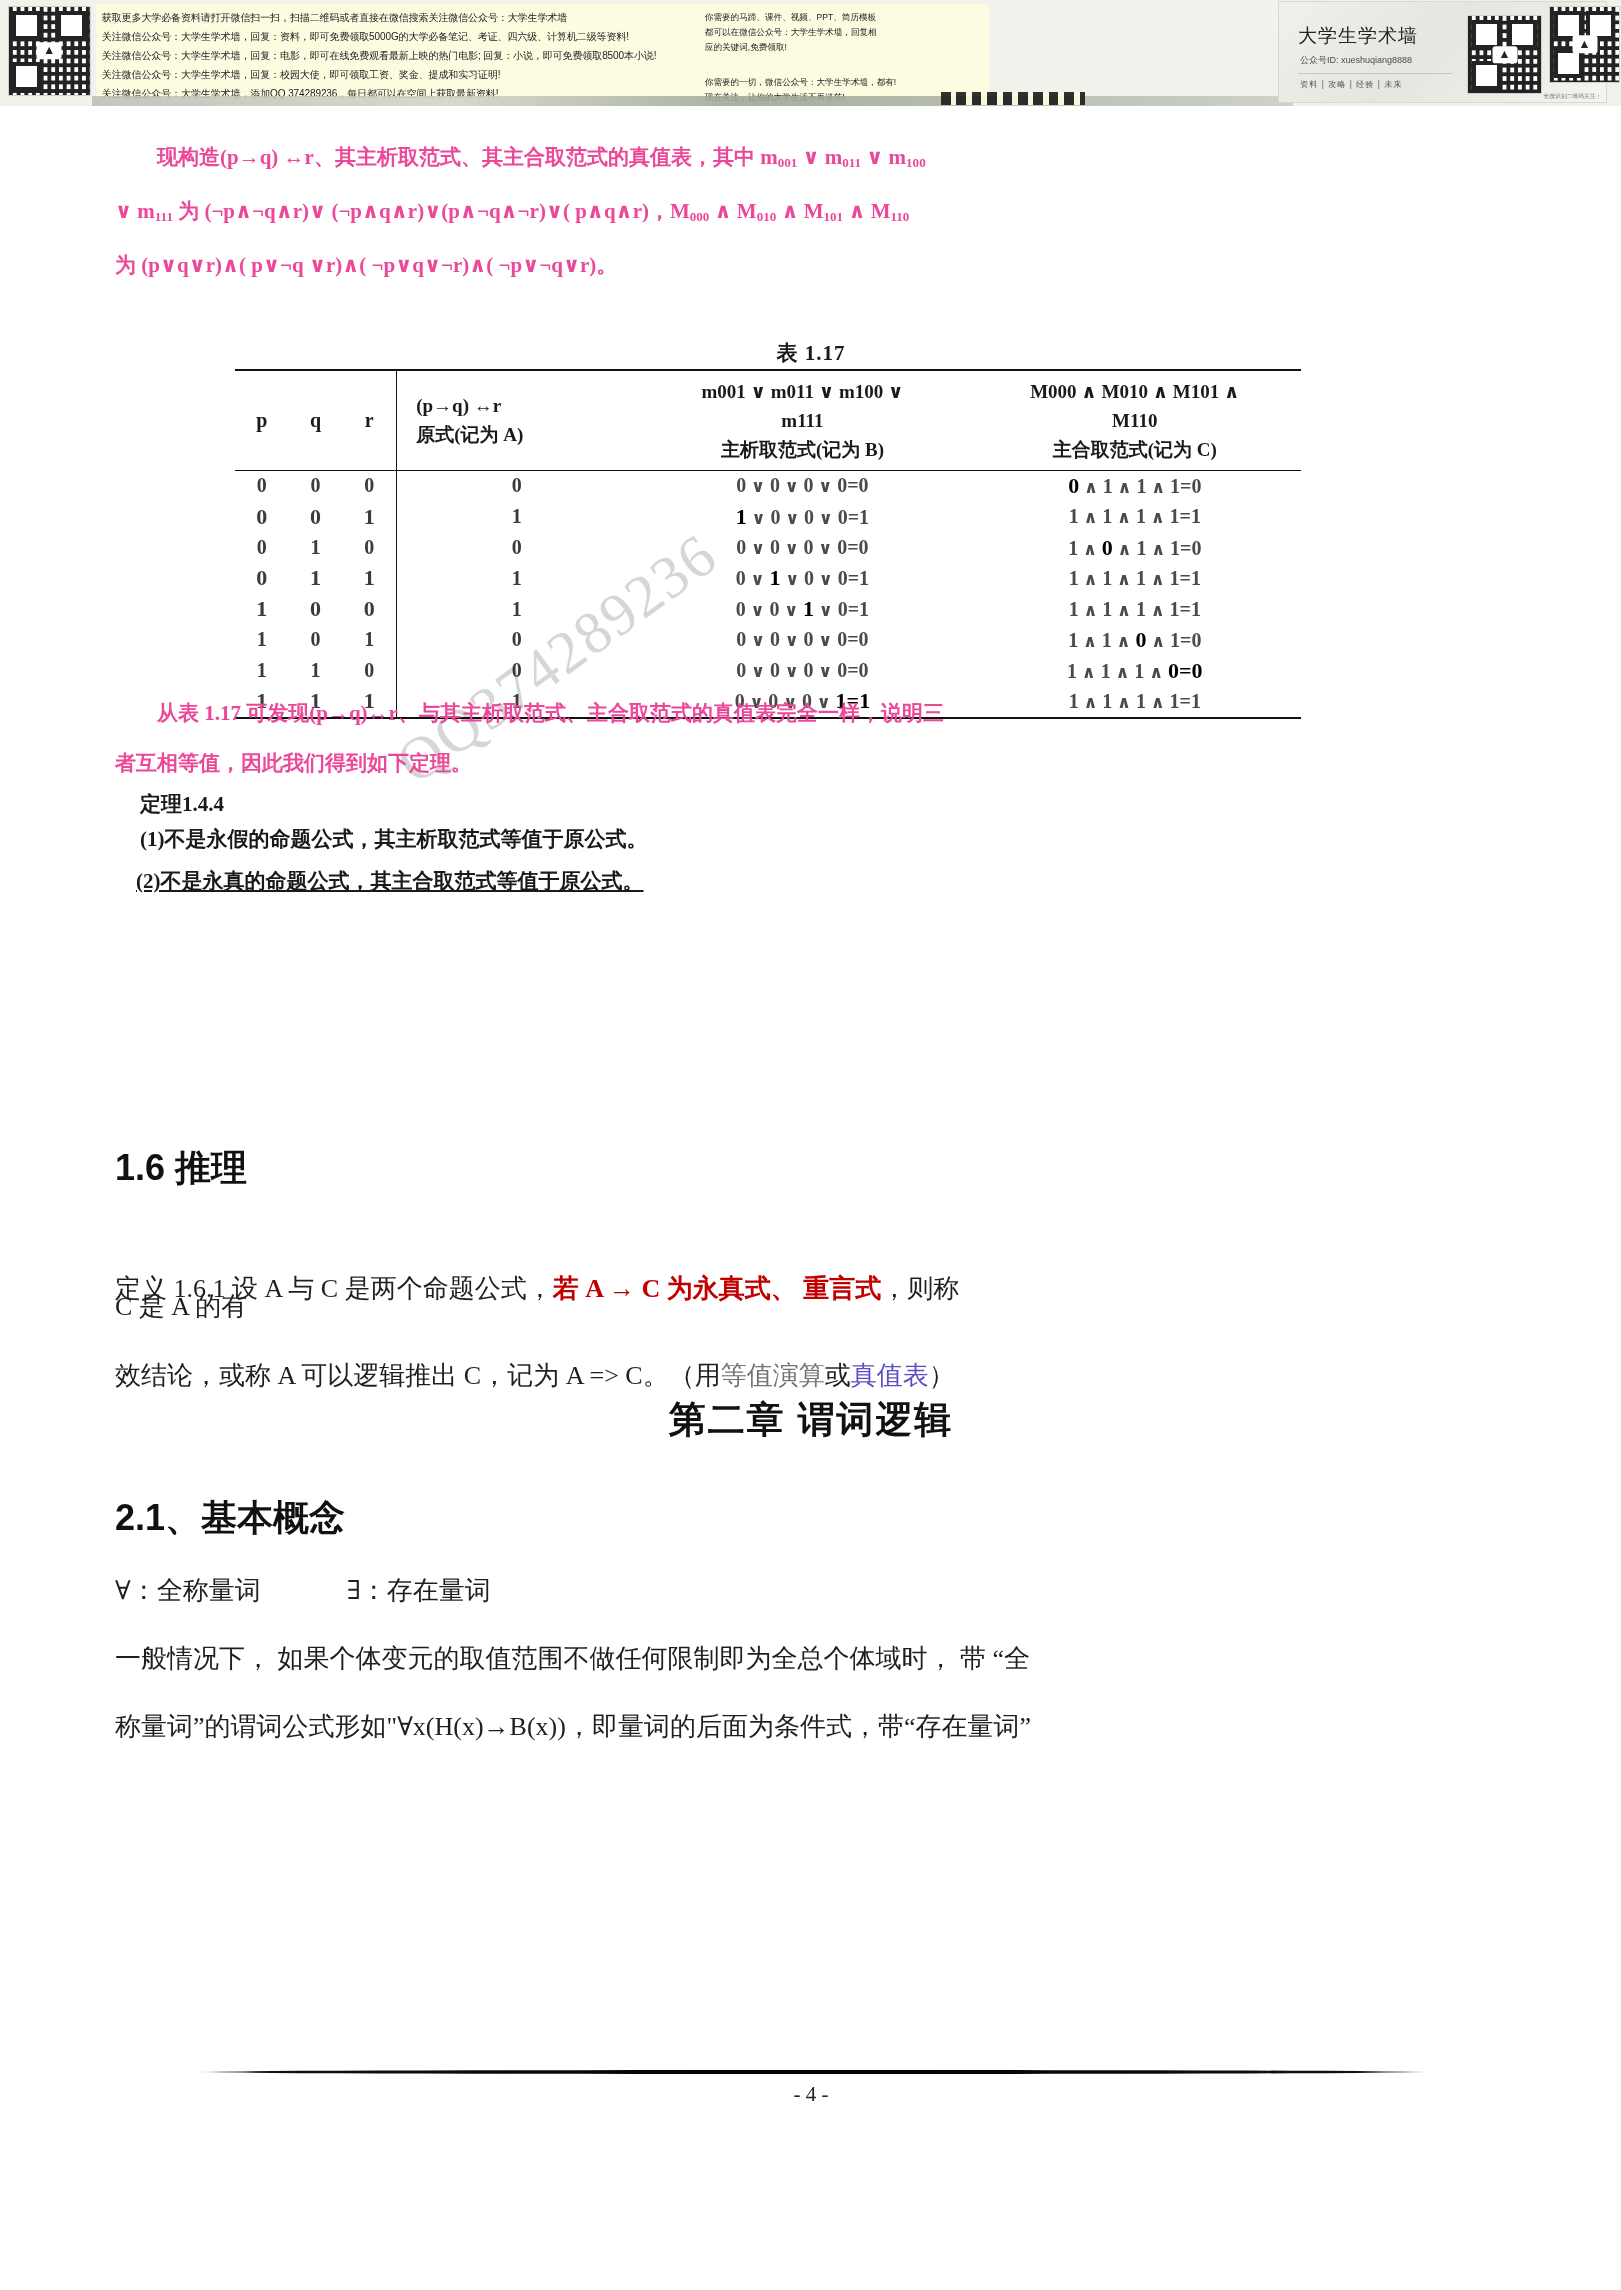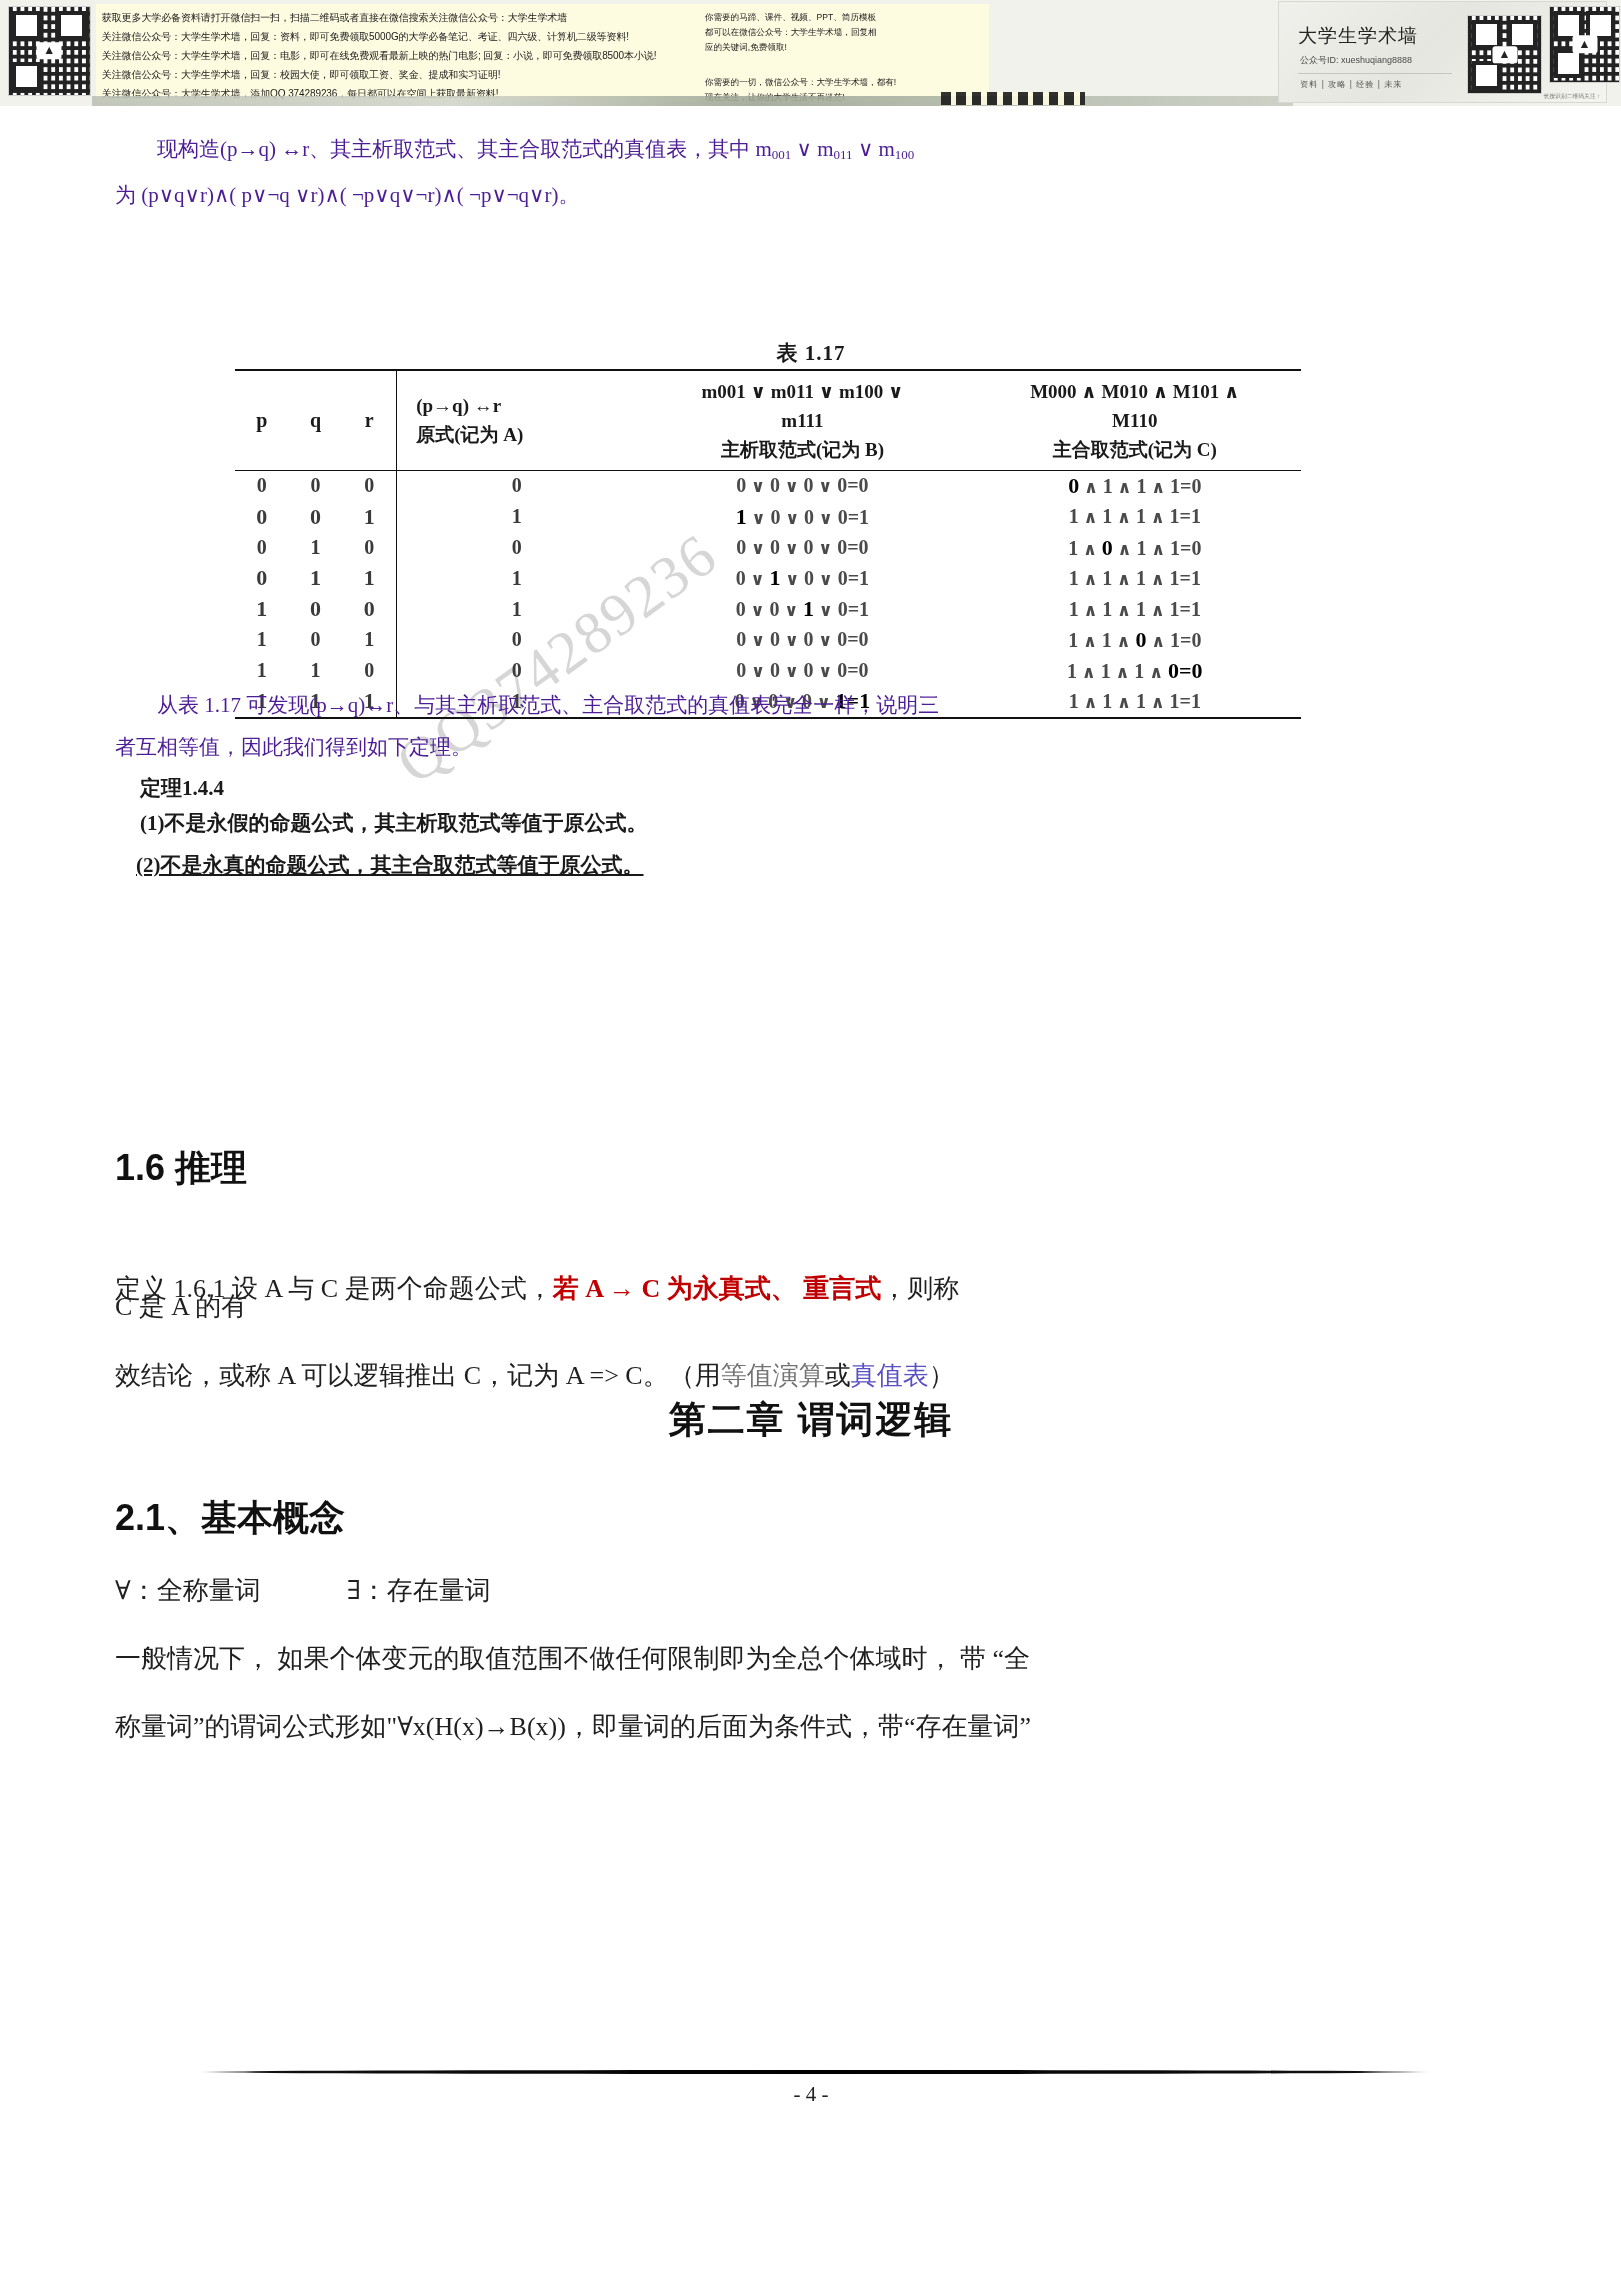--- a/index.html
+++ b/index.html
@@ -172,23 +172,24 @@
     position: absolute;
     left: 0; top: 108px;
     width: 1622px;
     height: 2183px;
     background: #ffffff;
   }
 
   .para {
     font-size: 22px;
     line-height: 44px;
-    color: #4c1d95;
+    color: #ec4899;
     font-family: "Liberation Serif", "DejaVu Serif", serif;
-    font-weight: normal;
+    font-weight: bold;
+    margin-top: 8px;
   }
 
   #intro-block {
     position: absolute;
     left: 115px; top: 21px;
     width: 1393px;
   }
   #intro-block .para { font-size: 21px; line-height: 40px; }
   sub { font-size: 0.62em; vertical-align: -0.22em; }
 
@@ -386,20 +387,23 @@
   </div>
 </div>
 
 <div id="page">
 
   <div id="watermark">QQ374289236</div>
 
   <div id="intro-block">
     <div class="para" style="text-indent:42px;">
       <span>现构造(p→q) ↔r、其主析取范式、其主合取范式的真值表，其中 m</span><sub>001</sub><span> ∨ m</span><sub>011</sub><span> ∨ m</span><sub>100</sub>
+    </div>
+    <div class="para">
+      <span>∨ m</span><sub>111</sub><span> 为 (¬p∧¬q∧r)∨ (¬p∧q∧r)∨(p∧¬q∧¬r)∨( p∧q∧r)，M</span><sub>000</sub><span> ∧ M</span><sub>010</sub><span> ∧ M</span><sub>101</sub><span> ∧ M</span><sub>110</sub>
     </div>
     <div class="para">为 (p∨q∨r)∧( p∨¬q ∨r)∧( ¬p∨q∨¬r)∧( ¬p∨¬q∨r)。</div>
   </div>
 
   <div id="table-caption">表 1.17</div>
 
   <table id="truth-table">
     <thead>
       <tr>
         <th class="col-pqr" rowspan="1">p</th>

